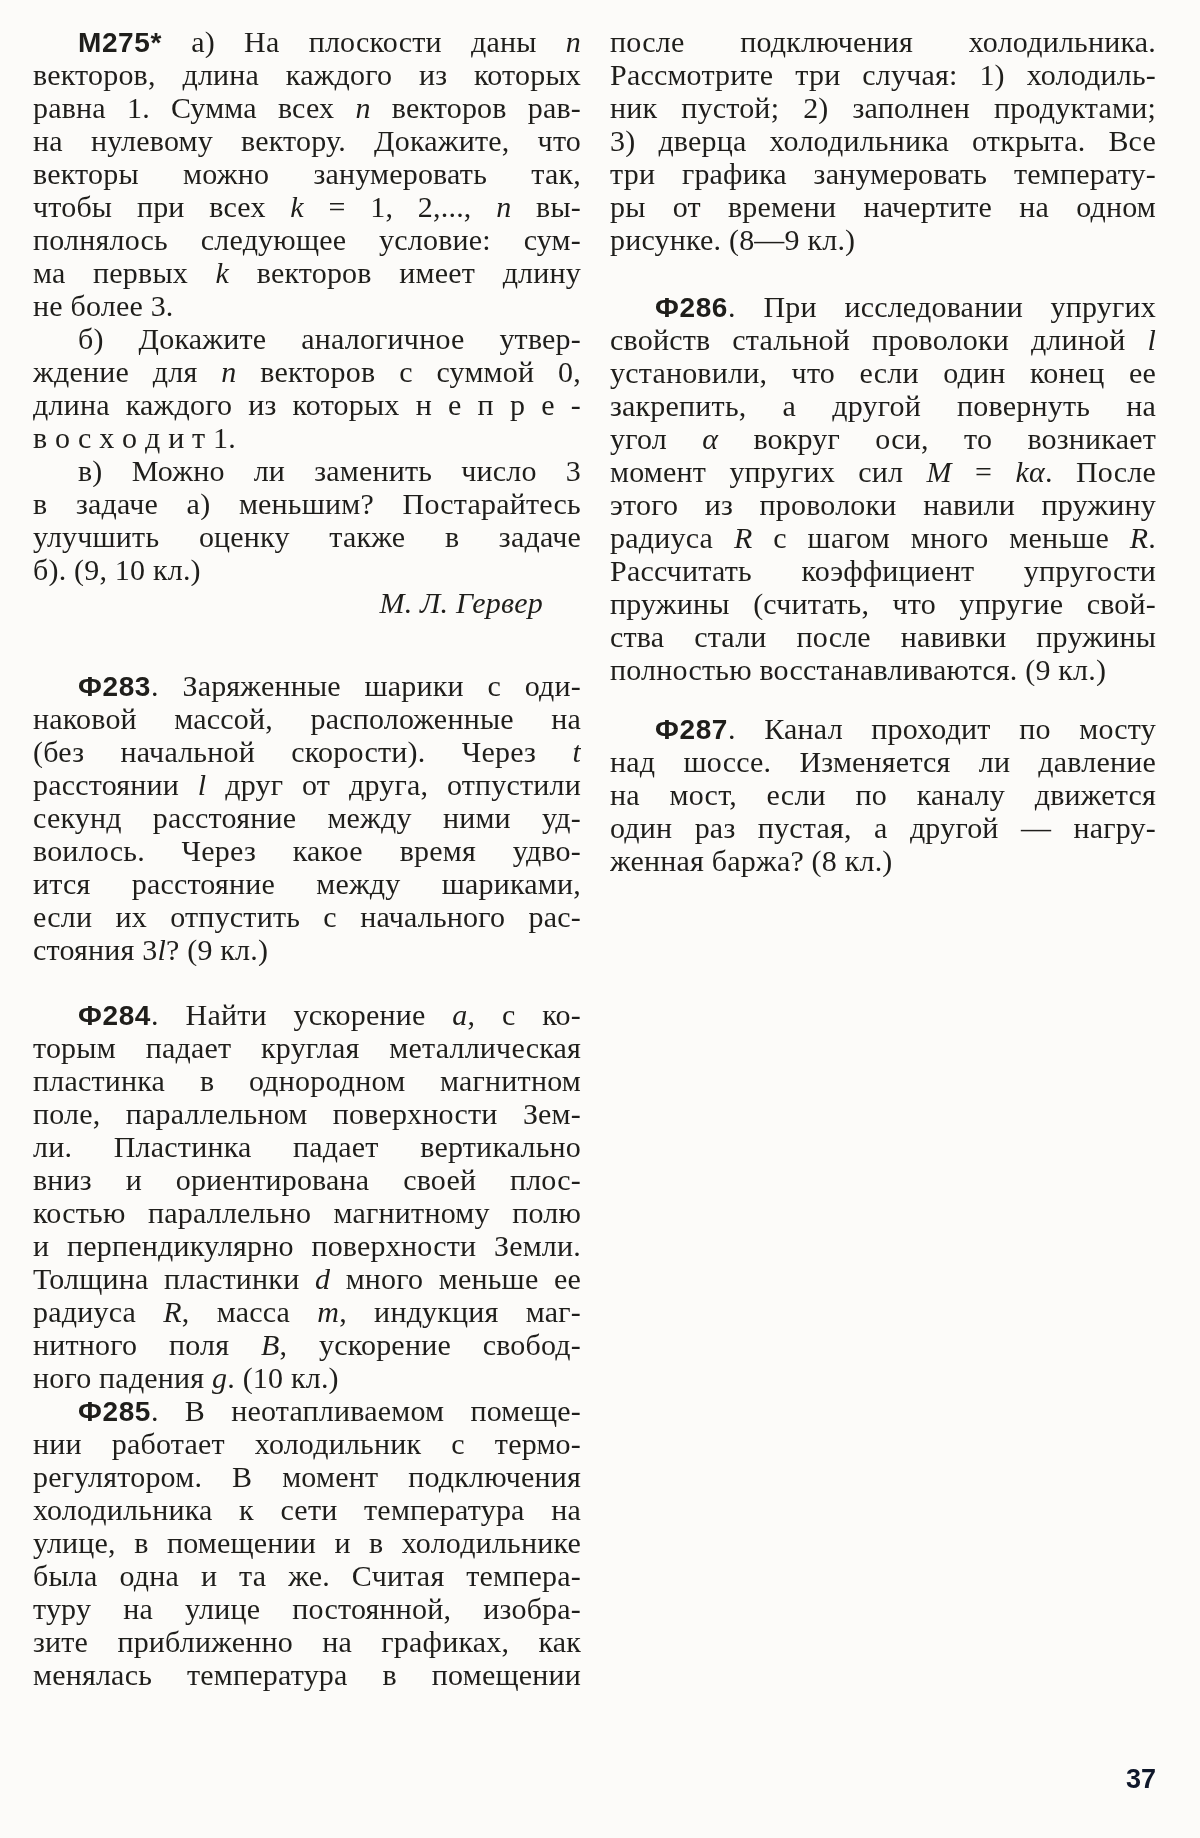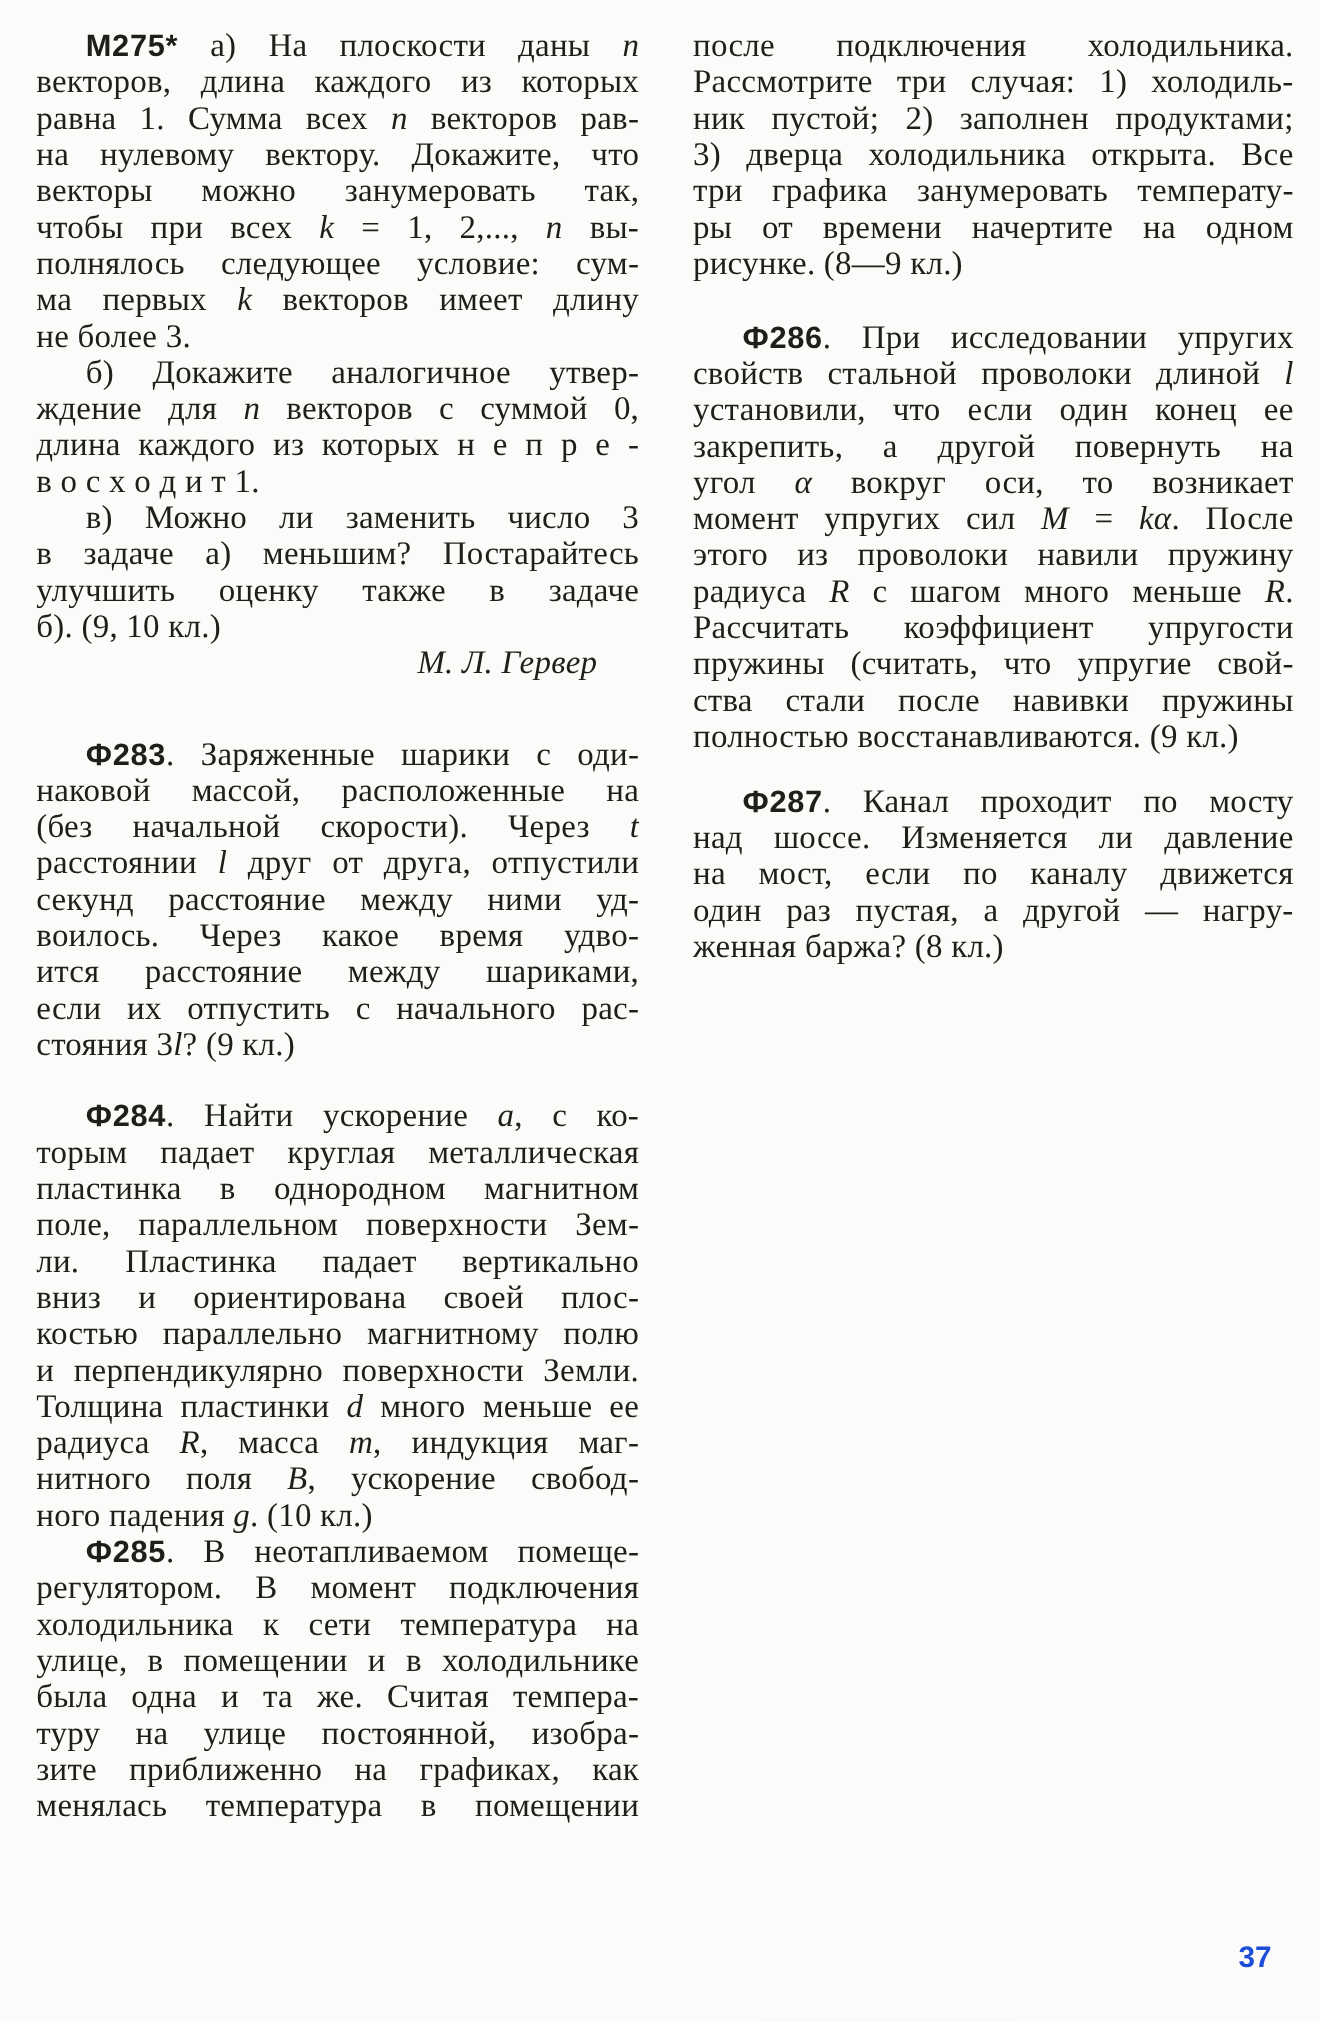--- a/index.html
+++ b/index.html
@@ -7,21 +7,21 @@
     position: relative;
     width: 1200px;
     height: 1838px;
     background: #fcfbf9;
     font-family: "Liberation Serif", "DejaVu Serif", serif;
     color: #1f1e1b;
     overflow: hidden;
   }
   .col { position: absolute; top: 25px; }
   .col-left  { left: 33px;  width: 548px; }
-  .col-right { left: 630px; width: 546px; }
+  .col-right { left: 610px; width: 546px; }
   .ln {
     font-size: 30px;
     line-height: 33px;
     height: 33px;
     overflow: hidden;
     text-align: justify;
     text-align-last: justify;
     letter-spacing: 0.2px;
   }
   .ln.ind  { padding-left: 45px; }
@@ -41,21 +41,21 @@
   .blk-f285 { }
   .blk-f286 { margin-top: 34px; }
   .blk-f287 { margin-top: 26px; }
   .page-number {
     position: absolute;
     top: 1764px;
     left: 1126px;
     font-family: "Liberation Sans", "DejaVu Sans", sans-serif;
     font-weight: 700;
     font-size: 27px;
-    color: #1d4ed8;
+    color: #0f172a;
   }
 </style>
 </head>
 <body>
 
 <div class="page">
 
   <div class="col col-left">
 
     <section>
@@ -104,20 +104,21 @@
       <div class="ln">костью параллельно магнитному полю</div>
       <div class="ln">и перпендикулярно поверхности Земли.</div>
       <div class="ln">Толщина пластинки <i>d</i> много меньше ее</div>
       <div class="ln">радиуса <i>R</i>, масса <i>m</i>, индукция маг-</div>
       <div class="ln">нитного поля <i>B</i>, ускорение свобод-</div>
       <div class="ln last">ного падения <i>g</i>. (10 кл.)</div>
     </section>
 
     <section class="blk-f285">
       <div class="ln ind"><b>Ф285</b>. В неотапливаемом помеще-</div>
+      <div class="ln">нии работает холодильник с термо-</div>
       <div class="ln">регулятором. В момент подключения</div>
       <div class="ln">холодильника к сети температура на</div>
       <div class="ln">улице, в помещении и в холодильнике</div>
       <div class="ln">была одна и та же. Считая темпера-</div>
       <div class="ln">туру на улице постоянной, изобра-</div>
       <div class="ln">зите приближенно на графиках, как</div>
       <div class="ln">менялась температура в помещении</div>
     </section>
 
   </div>

